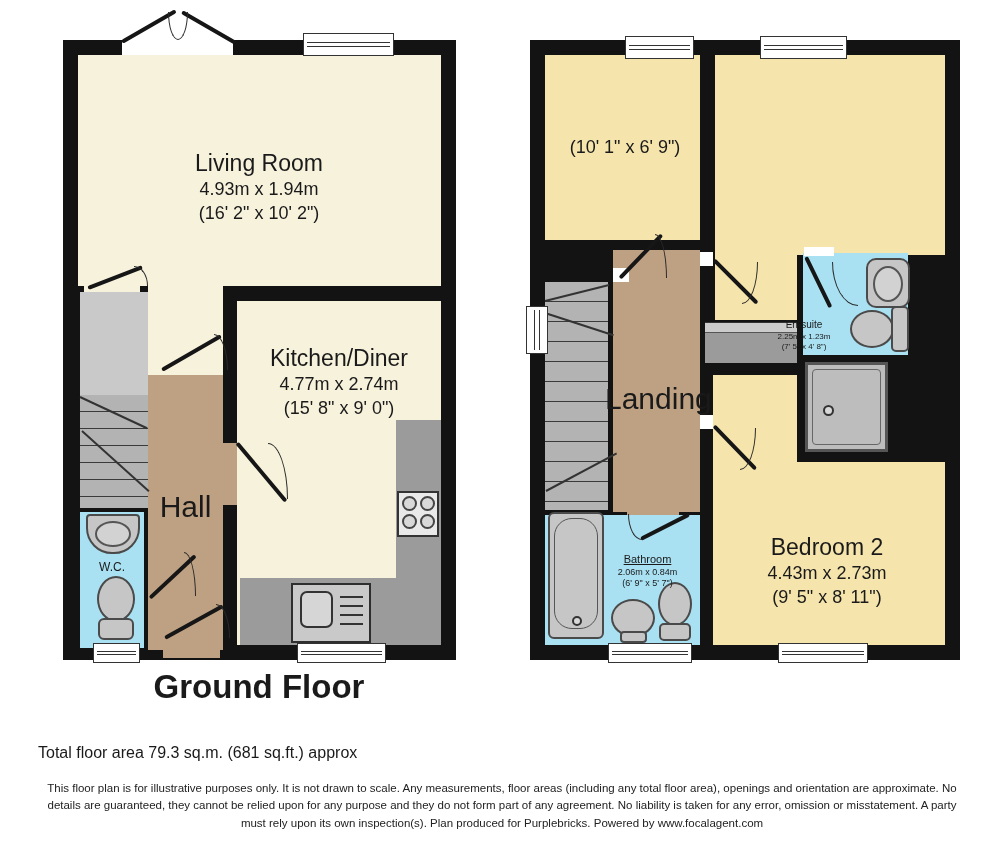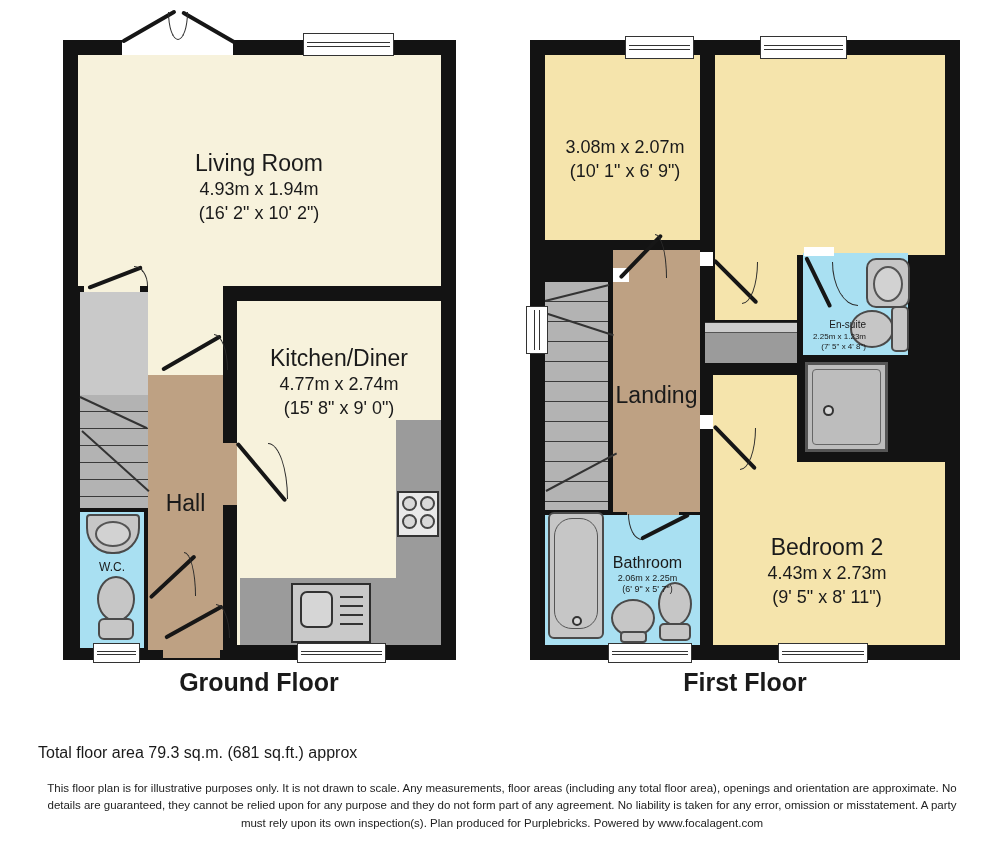--- a/index.html
+++ b/index.html
@@ -28,22 +28,22 @@
   .arc{box-sizing:border-box;}
   .arc-tr{border-top:1.6px solid #2a2a2a;border-right:1.6px solid #2a2a2a;border-top-right-radius:100%;}
   .arc-br{border-bottom:1.6px solid #2a2a2a;border-right:1.6px solid #2a2a2a;border-bottom-right-radius:100%;}
   .arc-bl{border-bottom:1.6px solid #2a2a2a;border-left:1.6px solid #2a2a2a;border-bottom-left-radius:100%;}
   .room-label{text-align:center;line-height:1.32;}
   .rn{font-size:23px;}
   .rd{font-size:18px;}
   .room-label.sm{line-height:1.25;}
   .sm .rn{font-size:11px;}
   .sm .rd{font-size:8px;}
-  .one{font-size:23px;}
-  .floor-title{font-size:25px;font-weight:bold;text-align:center;}
+  .one{font-size:30px;}
+  .floor-title{font-size:33px;font-weight:bold;text-align:center;}
   .total{font-size:16px;}
   .disc{font-size:11.5px;line-height:1.5;text-align:center;color:#222;}
   .circ{border-radius:50%;box-sizing:border-box;}
 </style>
 </head>
 <body>
 
 <div class="page">
 
   <div class="a shell" style="left:63px;top:40px;width:393px;height:620px;"></div>
@@ -195,39 +195,37 @@
   <div class="a arc arc-br" style="left:740px;top:428px;width:16px;height:42px;"></div>
 
   <div class="a leaf" style="left:641px;top:537px;width:54px;transform:rotate(-27deg);"></div>
   <div class="a arc arc-bl" style="left:628px;top:514px;width:14px;height:26px;"></div>
 
   <div class="a" style="left:804px;top:247px;width:30px;height:9px;background:#fff;"></div>
   <div class="a leaf" style="left:806px;top:255px;width:56px;transform:rotate(64deg);"></div>
   <div class="a arc arc-bl" style="left:832px;top:262px;width:26px;height:44px;"></div>
 
   <div class="a room-label" style="left:535px;top:136px;width:180px;">
-    <div class="rd">3.08m x 2.07m</div>
     <div class="rd">(10' 1" x 6' 9")</div>
   </div>
   <div class="a one" style="left:605px;top:382px;width:103px;text-align:center;white-space:nowrap;">Landing</div>
-  <div class="a room-label sm" style="left:806px;top:319px;width:60px;text-align:right;">
+  <div class="a room-label sm" style="left:774px;top:319px;width:60px;">
     <div class="rn" style="font-size:10px;">En-suite</div>
     <div class="rd">2.25m x 1.23m</div>
     <div class="rd">(7' 5" x 4' 8")</div>
   </div>
   <div class="a room-label sm" style="left:600px;top:553px;width:95px;">
-    <div class="rn" style="font-size:16px;">Bathroom</div>
-    <div class="rd" style="font-size:9px;">2.06m x 2.25m</div>
+    <div class="rn" style="font-size:11px;text-decoration:underline;">Bathroom</div>
+    <div class="rd" style="font-size:9px;">2.06m x 0.84m</div>
     <div class="rd" style="font-size:9px;">(6' 9" x 5' 7")</div>
   </div>
   <div class="a room-label" style="left:722px;top:532px;width:210px;">
     <div class="rn">Bedroom 2</div>
     <div class="rd">4.43m x 2.73m</div>
     <div class="rd">(9' 5" x 8' 11")</div>
   </div>
 
   <div class="a floor-title" style="left:109px;top:668px;width:300px;">Ground Floor</div>
-  <div class="a floor-title" style="left:595px;top:668px;width:300px;">First Floor</div>
 
   <div class="a total" style="left:38px;top:744px;width:600px;">Total floor area 79.3 sq.m. (681 sq.ft.) approx</div>
   <div class="a disc" style="left:42px;top:780px;width:920px;">This floor plan is for illustrative purposes only. It is not drawn to scale. Any measurements, floor areas (including any total floor area), openings and orientation are approximate. No details are guaranteed, they cannot be relied upon for any purpose and they do not form part of any agreement. No liability is taken for any error, omission or misstatement. A party must rely upon its own inspection(s). Plan produced for Purplebricks. Powered by www.focalagent.com</div>
 
 </div>
 
 </body></html>

